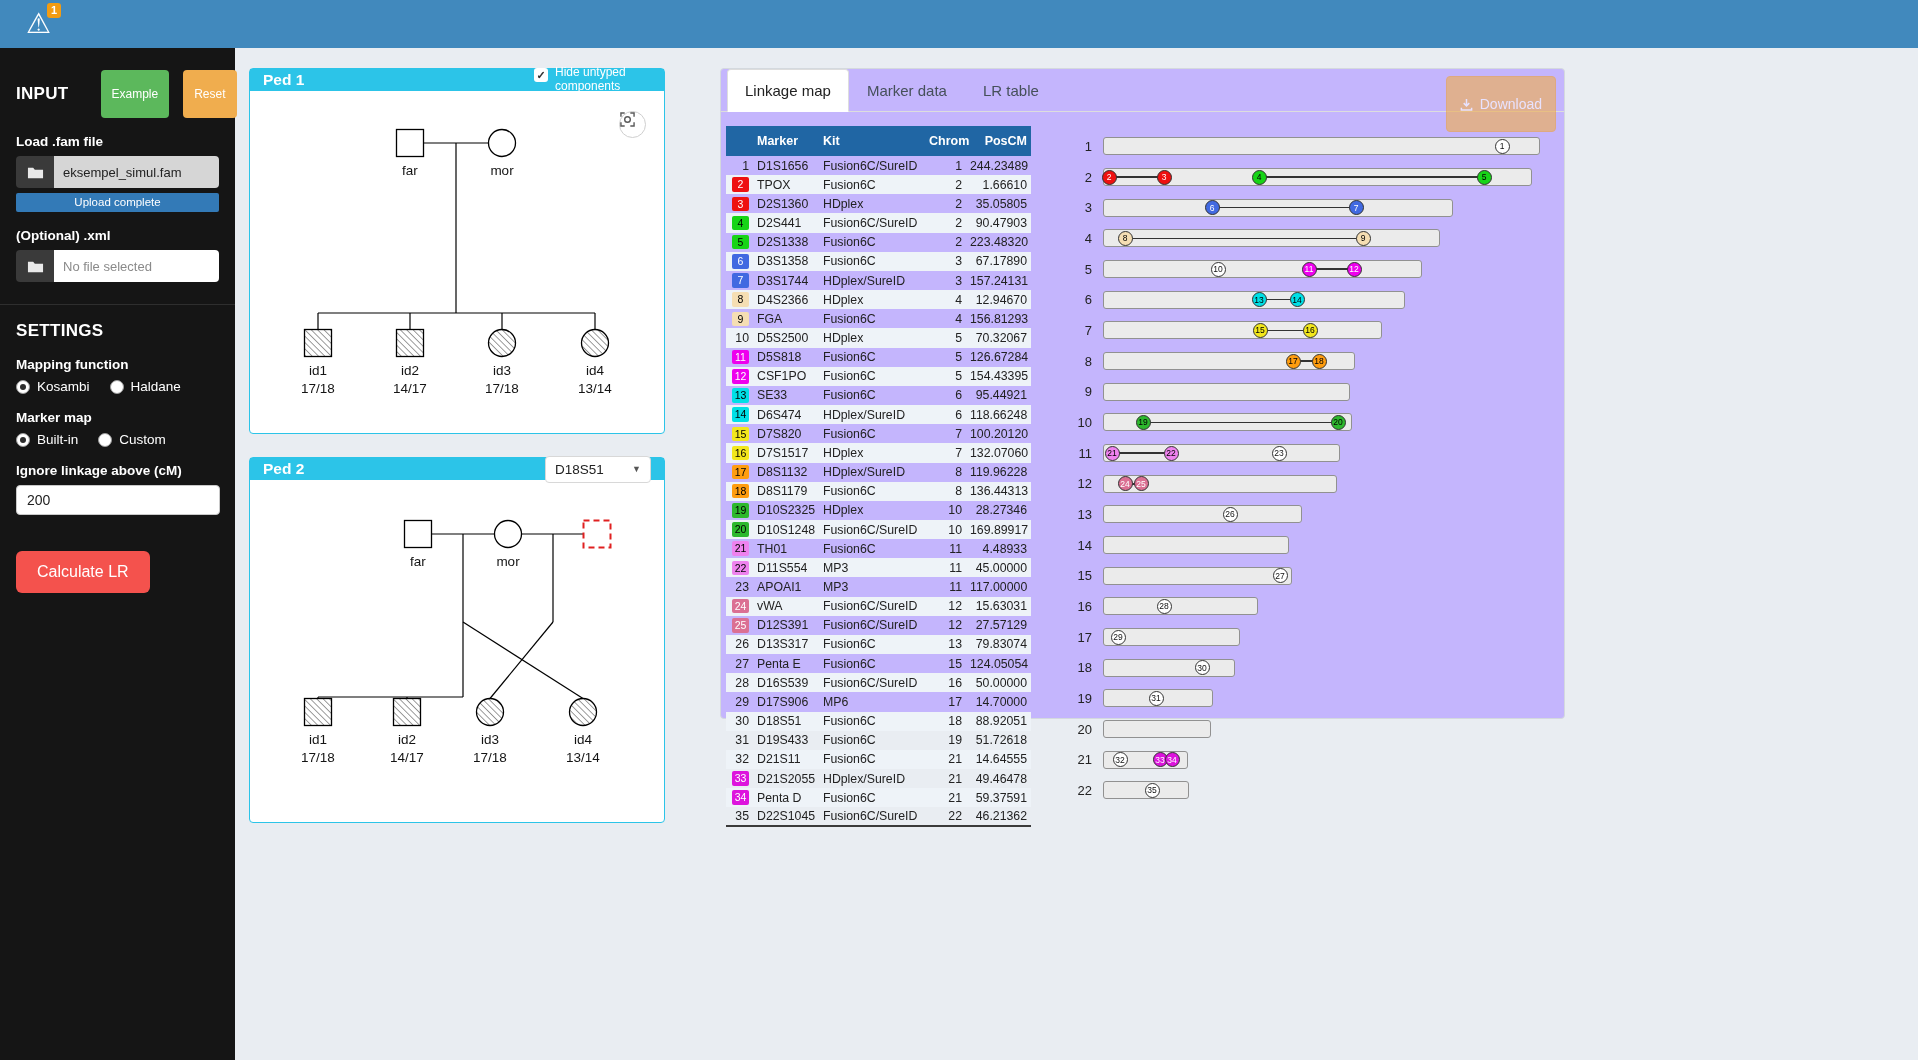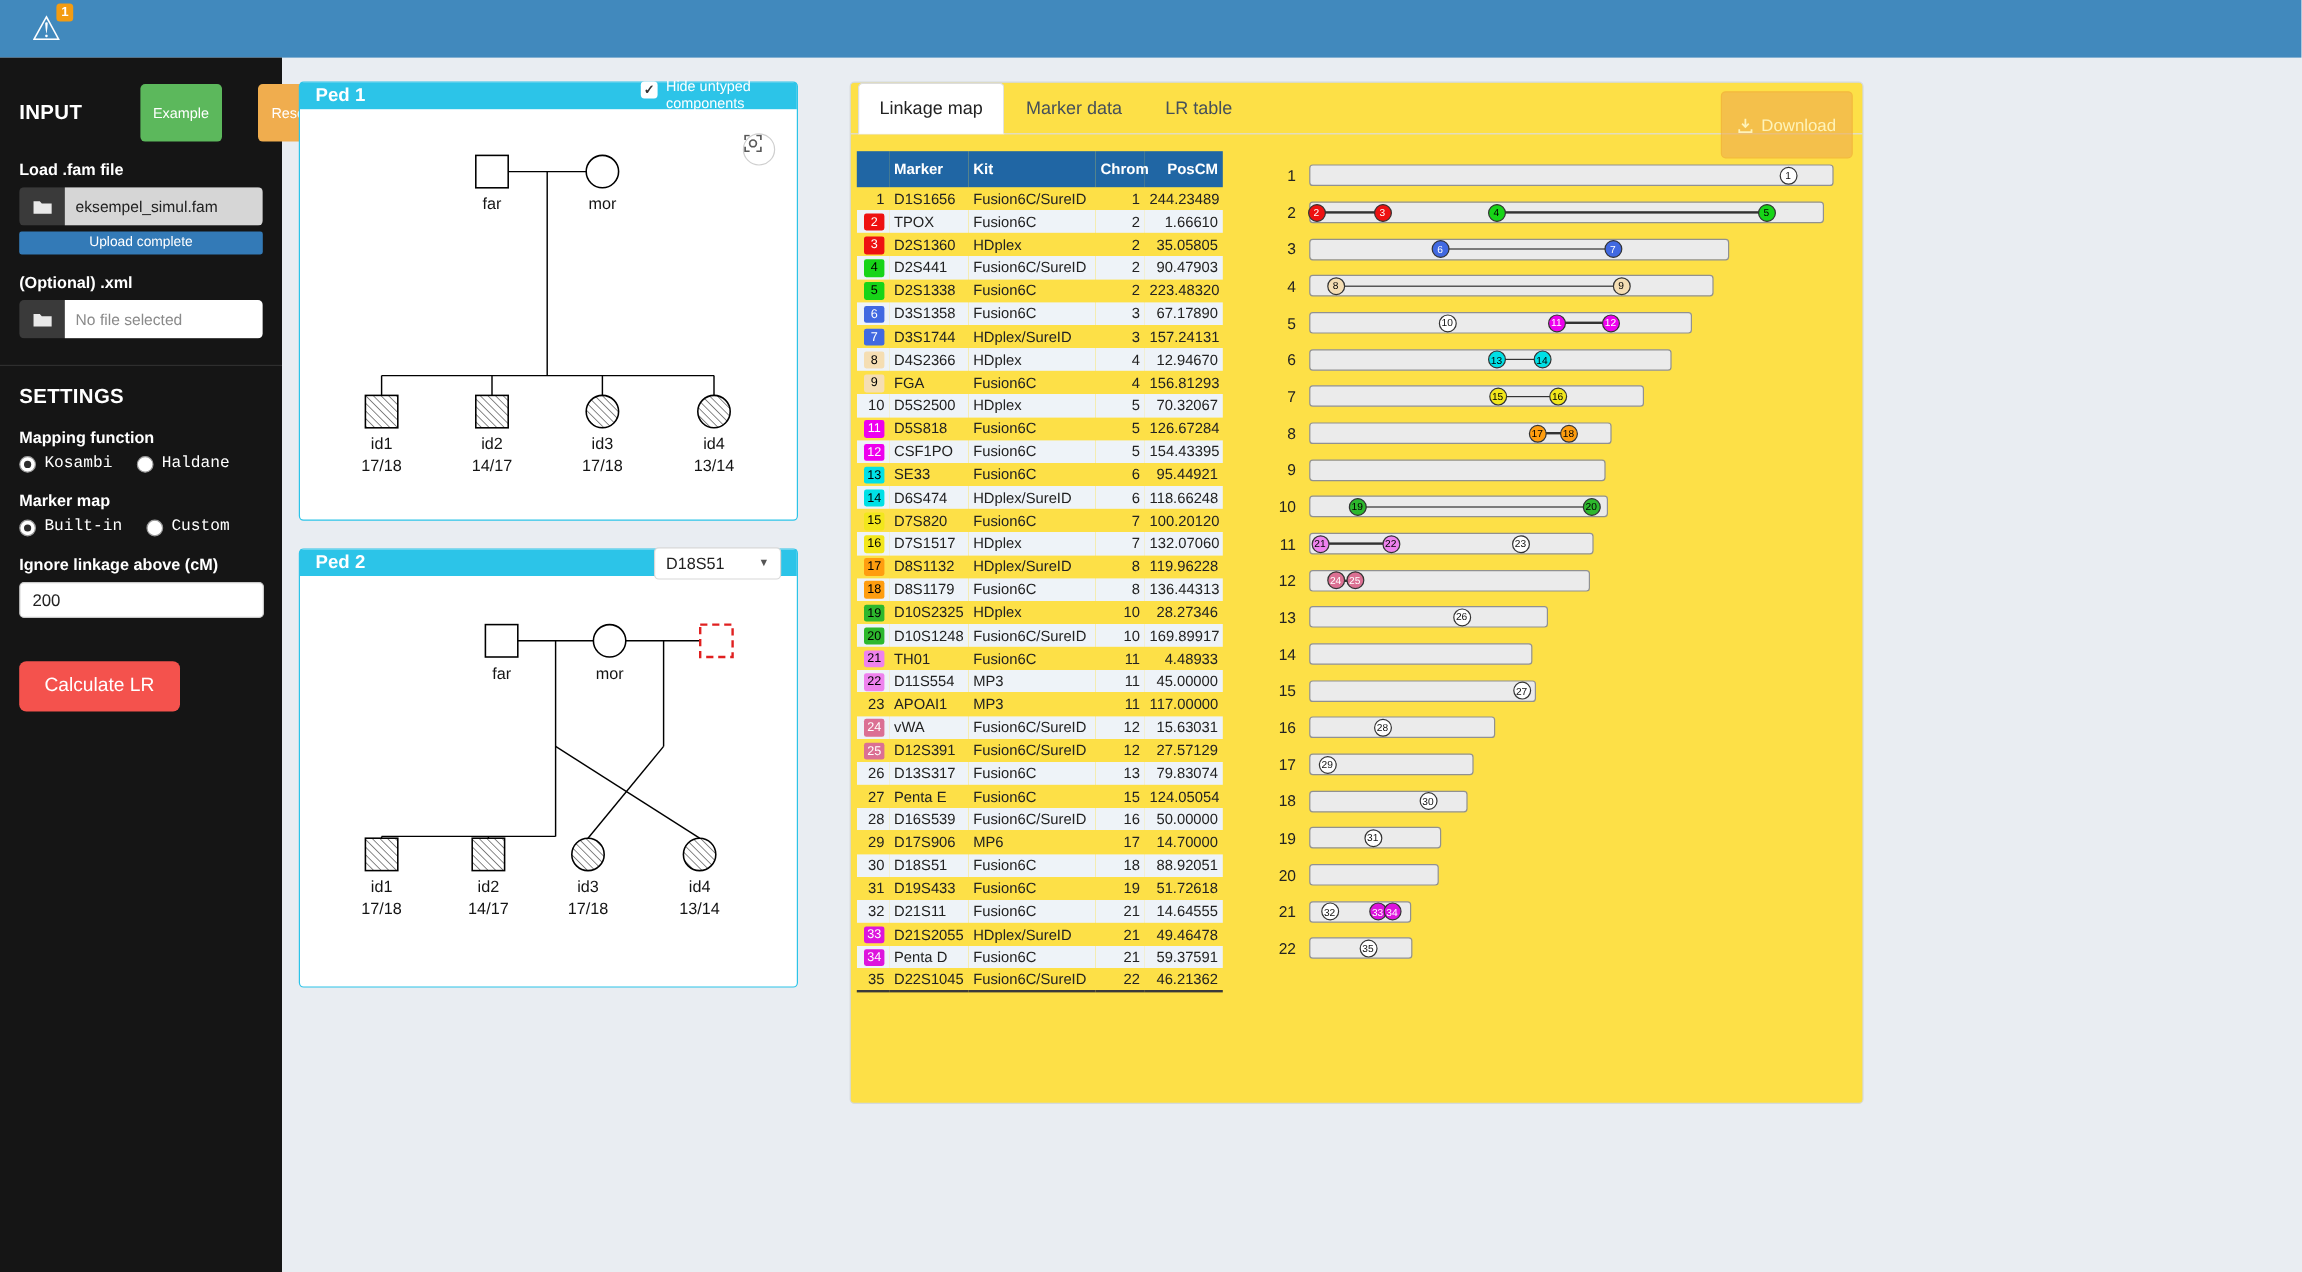--- a/index.html
+++ b/index.html
@@ -23,36 +23,36 @@
     position:absolute; top:3px; right:-10px; background:#f39c12; color:#fff;
     font-size:11px; font-weight:bold; padding:0 4px; height:15px; line-height:15px; border-radius:3px;
   }
   
   .body-row { display:flex; height:1012px; }
   .sidebar {
     width:235px; background:#151515; color:#fff; padding:14px 16px 0 16px; flex:none;
   }
   .main { flex:1; display:flex; align-items:flex-start; padding:20px 0 0 14px; }
   
-  .side-row { display:flex; align-items:center; gap:30px; margin:8px 0 4px 0; }
+  .side-row { display:flex; align-items:center; gap:14px; margin:8px 0 4px 0; }
   .side-h { font-size:17px; font-weight:bold; letter-spacing:.3px; }
   .btn-xs { font-size:12px; padding:17px 11px; border:none; border-radius:4px; color:#fff; cursor:pointer; }
   .btn-green { background:#5cb85c; margin-left:18px; }
   .btn-orange { background:#f0ad4e; }
   .side-label { display:block; font-weight:bold; font-size:13.5px; margin:16px 0 7px 0; }
   .file-row { display:flex; height:32px; border-radius:4px; overflow:hidden; cursor:pointer; }
   .file-btn { width:38px; background:#3a3a3a; display:flex; align-items:center; justify-content:center; flex:none; }
   .file-name { flex:1; background:#d6d6d6; color:#222; font-size:13px; display:flex; align-items:center; padding:0 9px; }
   .file-name.empty { background:#ffffff; color:#8a8a8a; }
   .upload-bar {
     margin-top:5px; height:19px; background:#337ab7; color:#fff; font-size:11.5px;
     text-align:center; line-height:19px; border-radius:2px;
   }
   .side-divider { border-top:1px solid #2e2e2e; margin:22px -16px 16px -16px; }
-  .radio-row { display:flex; gap:20px; margin:6px 0 2px 0; font-size:13.5px;font-family:Liberation Mono, monospace; }
+  .radio-row { display:flex; gap:20px; margin:6px 0 2px 0; font-size:13.5px; }
   .radio { display:flex; align-items:center; gap:7px; cursor:pointer; }
   .rdot { width:14px; height:14px; border-radius:50%; background:#fff; border:1px solid #9a9a9a; position:relative; flex:none; }
   .rdot.sel::after { content:""; position:absolute; inset:3px; border-radius:50%; background:#2d2d2d; }
   .num-input {
     width:204px; height:30px; border:1px solid #c9c9c9; border-radius:4px;
     font-size:14px; padding:0 10px; color:#222; font-family:inherit;
   }
   .calc-btn {
     margin-top:36px; background:#f4524d; color:#fff; border:none; border-radius:6px;
     font-size:16px; padding:12px 21px; cursor:pointer;
@@ -80,22 +80,22 @@
   .mk-caret { font-size:9px; color:#555; }
   .ped-body { position:relative; height:342px; }
   .ped-body svg { position:absolute; left:0; top:0; }
   .shot-btn {
     position:absolute; top:20px; right:18px; width:27px; height:27px; border-radius:50%;
     border:1px solid #cfcfcf; background:#fff; display:flex; align-items:center; justify-content:center;
     cursor:pointer;
   }
   
   .card {
-    position:relative; margin-left:43px; width:845px; height:852px;
-    background:#fde047; border:1px solid #d4d9de; border-radius:4px;
+    position:relative; margin-left:55px; width:845px; height:651px;
+    background:#c4b5fd; border:1px solid #d4d9de; border-radius:4px;
   }
   .tabs { display:flex; align-items:stretch; height:43px; border-bottom:1px solid #ddd; padding-left:6px; }
   .tab { display:flex; align-items:center; padding:0 17px; font-size:15px; color:#46505a; cursor:pointer; border:1px solid transparent; }
   .tab.active { background:#fff; color:#222; border-color:#ddd #ddd #fff #ddd; border-radius:4px 4px 0 0; margin-bottom:-1px; }
   .dl-btn {
     position:absolute; top:7px; right:8px; display:flex; align-items:center; gap:7px;
     background:#f0ad4e; border:1px solid #eea236; color:#fff; opacity:.62;
     font-size:14px; padding:19px 13px; border-radius:4px; cursor:not-allowed;
   }
   

